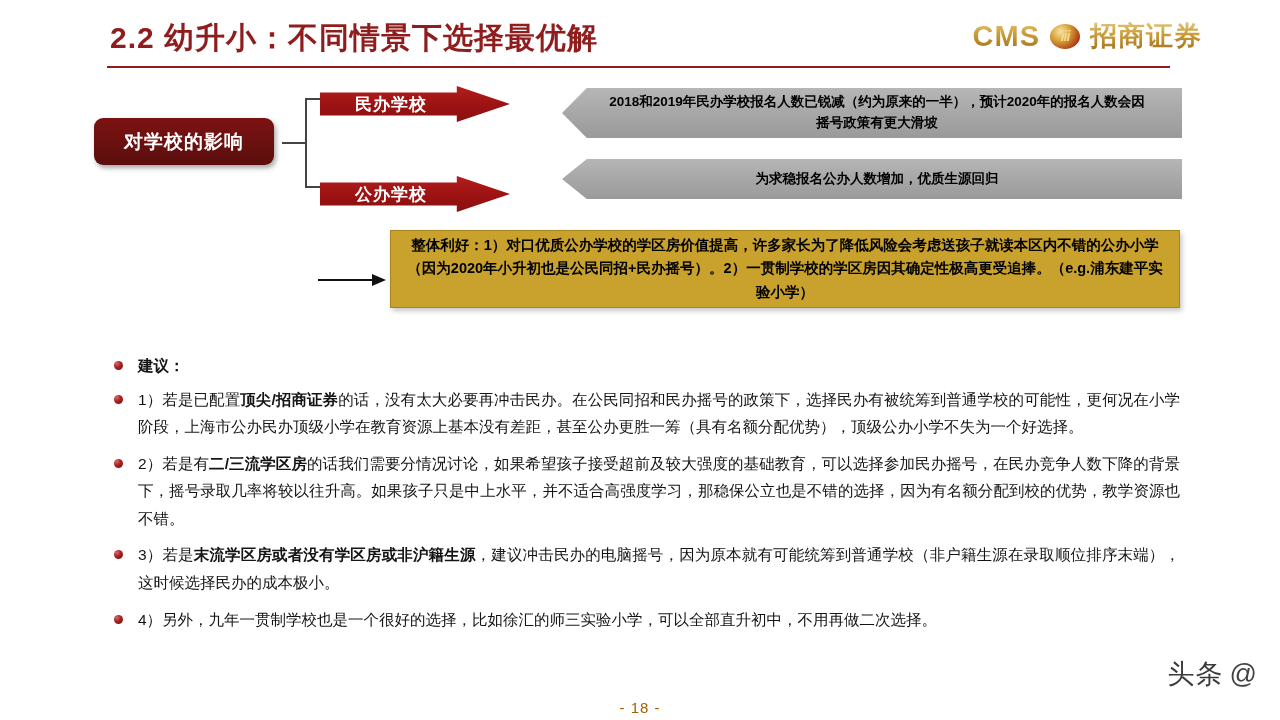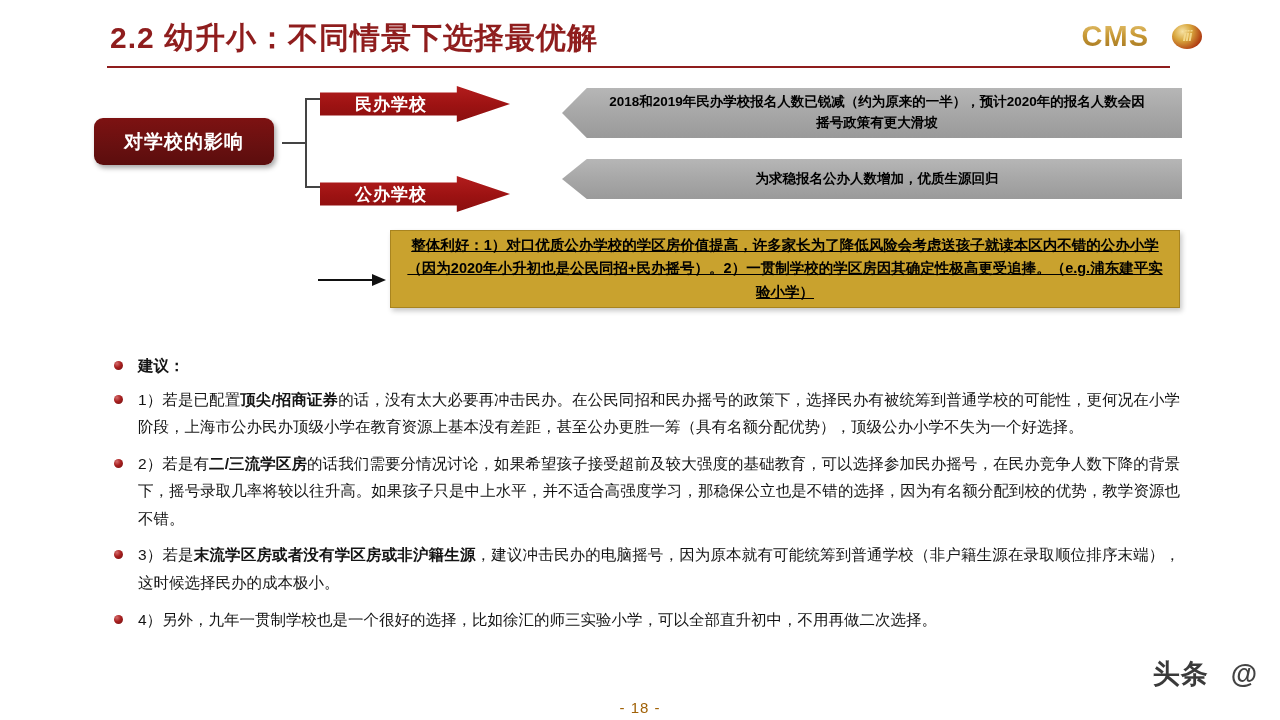--- a/index.html
+++ b/index.html
@@ -41,21 +41,21 @@
     background: #8f1d1d;
   }
 
   
   .logo {
     position: absolute;
     right: 78px;
     top: 18px;
     display: flex;
     align-items: center;
-    gap: 23px;
+    gap: 10px;
     height: 36px;
   }
   .logo-cms {
     font-size: 29px;
     font-weight: bold;
     font-family: "Liberation Sans", sans-serif;
     letter-spacing: 1px;
     background: linear-gradient(180deg, #e8c878 0%, #c99a36 45%, #9c6f1c 100%);
     -webkit-background-clip: text;
     background-clip: text;
@@ -184,21 +184,20 @@
     font-size: 14.5px;
     font-weight: bold;
     line-height: 1.62;
     text-align: center;
     display: flex;
     align-items: center;
     justify-content: center;
     padding: 0 14px;
     box-sizing: border-box;
     box-shadow: 2px 3px 5px rgba(0,0,0,0.22);
-    text-decoration: underline;
   }
 
   
   .body-list {
     position: absolute;
     left: 112px;
     top: 352px;
     width: 1068px;
   }
   .bullet-row {
@@ -222,23 +221,23 @@
   .bullet-row.heading { font-weight: bold; margin-bottom: 6px; }
   .bullet-row b { font-weight: bold; }
 
   
   .watermark {
     position: absolute;
     right: 22px;
     bottom: 28px;
     display: flex;
     align-items: center;
-    gap: 22px;
+    gap: 6px;
     font-size: 27px;
-    font-weight: bold;
+    font-weight: normal;
     color: #2a2a2a;
     opacity: 0.88;
     letter-spacing: 1px;
     white-space: nowrap;
   }
   .watermark .wm-head { color: #1f1f1f; }
   .watermark .wm-at { font-size: 27px; }
   .page-number {
     position: absolute;
     left: 50%;
@@ -253,20 +252,21 @@
 </head>
 <body>
 
 <div class="slide-header">
   <div class="slide-title">2.2  幼升小：不同情景下选择最优解</div>
   <div class="title-rule"></div>
 
   <div class="logo">
     <span class="logo-cms">CMS</span>
     <span class="logo-badge">iii</span>
+    <span class="logo-cn">招商证券</span>
   </div>
 </div>
 
 <div class="diagram">
 
   <div class="label-box" id="school-impact-box">对学校的影响</div>
 
   <div class="bracket">
     <div class="v"></div>
     <div class="h-top"></div>

